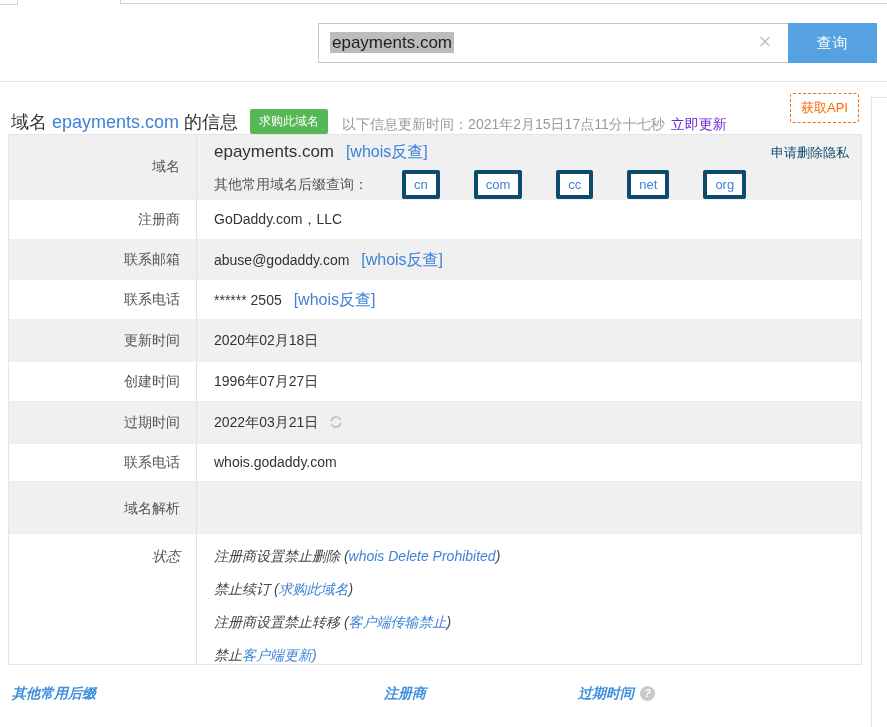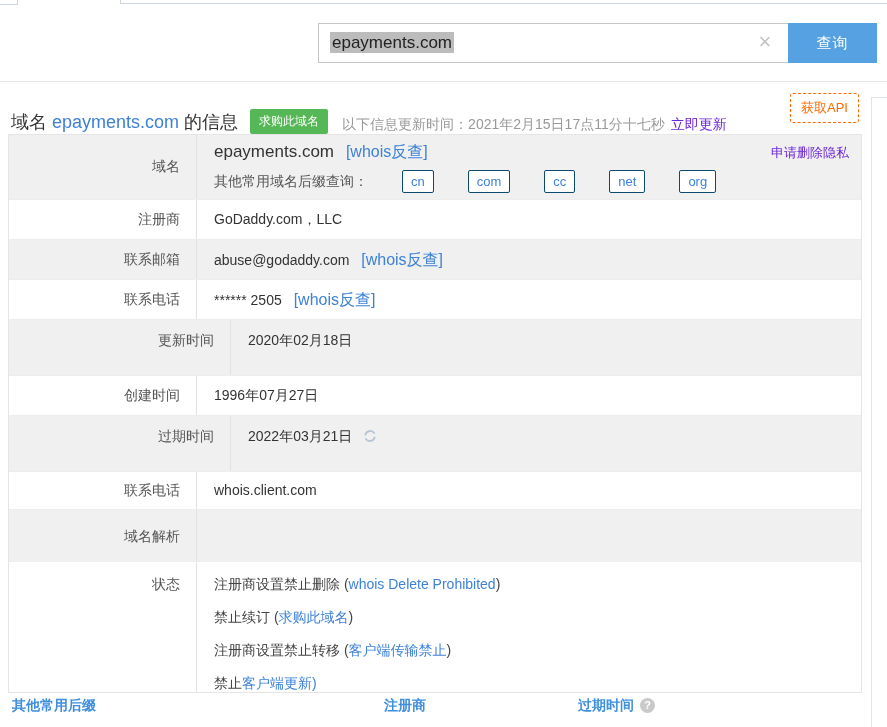--- a/index.html
+++ b/index.html
@@ -40,44 +40,44 @@
   .whois-table { margin-left:8px; width:854px; border:1px solid #e5e5e5; font-size:14px; }
   .row { display:flex; background:#fff; }
   .row + .row { border-top:1px solid #ededed; }
   .row.gray { background:#f0f0f0; }
   .lbl { width:188px; min-width:188px; padding-right:16px; text-align:right; color:#555;
     border-right:1px solid #e2e2e2; display:flex; align-items:center; justify-content:flex-end; }
   .row.top-align .lbl { align-items:flex-start; }
   .val { flex:1; padding-left:17px; color:#333; position:relative; }
   .h40 { height:40px; } .h40 .val, .h40 .lbl { line-height:39px; display:block; text-align:left; }
   .h40 .lbl { text-align:right; }
-  .h42 { height:56px;padding-left:34px; } .h42 .val, .h42 .lbl { line-height:41px; display:block; }
+  .h42 { height:42px; } .h42 .val, .h42 .lbl { line-height:41px; display:block; }
   .h42 .lbl { text-align:right; }
   .link { color:#3e82d7; text-decoration:none; cursor:pointer; }
   .row-domain { height:64px; }
   .row-domain .val { padding-top:7px; }
   .domain-big { font-size:17px; color:#333; }
   .ws-link { font-size:16px; margin-left:8px; }
-  .privacy-link { position:absolute; right:12px; top:9px; color:#6d28d9; font-size:13px;
+  .privacy-link { position:absolute; right:12px; top:9px; color:#0c4a6e; font-size:13px;
     cursor:pointer; text-decoration:none; }
   .suffix-line { margin-top:7px; color:#555; font-size:14px; display:flex; align-items:center;gap:27px; }
-  .suffix-chip { display:inline-block; border:1px solid #0c4a6e; background:#fff; color:#3e82d7;
+  .suffix-chip { display:inline-block; border:4px solid #0c4a6e; background:#fff; color:#3e82d7;
     font-size:13px; padding:2px 8px; margin-left:7px; border-radius:2px; cursor:pointer; line-height:17px; }
   .row-ns { height:52px; }
   .row-ns .lbl { padding-top:8px; line-height:36px; }
   .row-ns .val { padding-top:2px; line-height:36px; }
-  .row-status { height:131px; }
+  .row-status { height:131px;font-style:italic; }
   .row-status .lbl { padding-top:6px; line-height:33px; }
   .row-status .val { padding-top:6px; line-height:33px; color:#444; }
   .refresh-icon { display:inline-block; vertical-align:-3px; margin-left:6px; cursor:pointer; }
 
   
   .footer-links { position:relative; height:40px; }
-  .f-head { position:absolute; top:4px; color:#3e8fdd; font-size:14px; font-weight:bold;
-    cursor:pointer; white-space:nowrap; }
+  .f-head { position:absolute; top:20px; color:#3e8fdd; font-size:14px; font-weight:bold;
+    cursor:pointer; white-space:nowrap;font-style:italic; }
   .f1 { left:12px; } .f2 { left:384px; } .f3 { left:578px; }
   .help-icon { display:inline-block; width:15px; height:15px; border-radius:50%; background:#c9c9c9;
     color:#fff; font-size:11px; line-height:15px; text-align:center; margin-left:6px;
     font-weight:bold; vertical-align:1px; cursor:pointer; }
 </style>
 </head>
 <body>
 
 <div class="top-strip">
   <div class="tab-frag-left"></div>
@@ -159,21 +159,21 @@
         <svg width="16" height="16" viewBox="0 0 20 20" fill="none">
           <path d="M4.2 8.2 A6.2 6.2 0 0 1 15.3 6.4" stroke="#b6c3d6" stroke-width="2.2" stroke-linecap="round"></path>
           <path d="M15.8 11.8 A6.2 6.2 0 0 1 4.7 13.6" stroke="#b6c3d6" stroke-width="2.2" stroke-linecap="round"></path>
         </svg>
       </span>
     </div>
   </div>
 
   <div class="row h40" style="height:38px">
     <div class="lbl" style="line-height:37px">联系电话</div>
-    <div class="val" style="line-height:37px">whois.client.com</div>
+    <div class="val" style="line-height:37px">whois.godaddy.com</div>
   </div>
 
   <div class="row gray row-ns top-align">
     <div class="lbl">域名解析</div>
   </div>
 
   <div class="row row-status top-align">
     <div class="lbl">状态</div>
     <div class="val">
       <div><span>注册商设置禁止删除 (</span><a class="link">whois Delete Prohibited</a><span>)</span></div>

